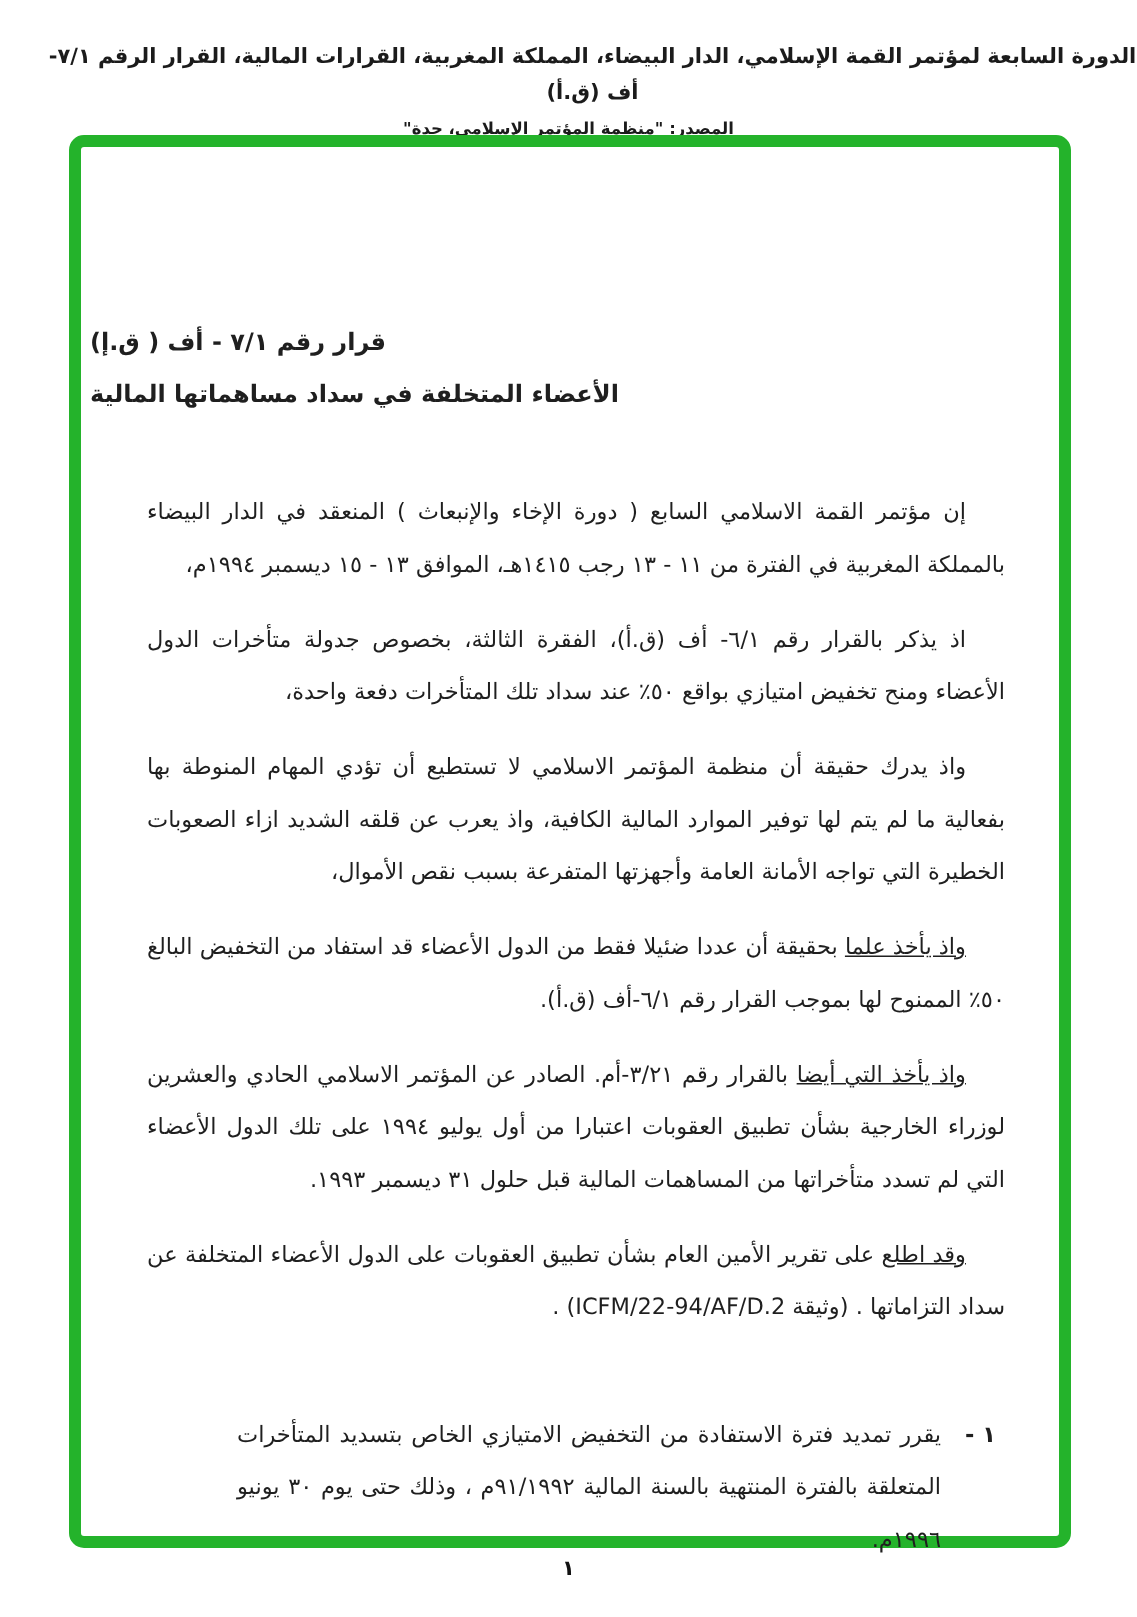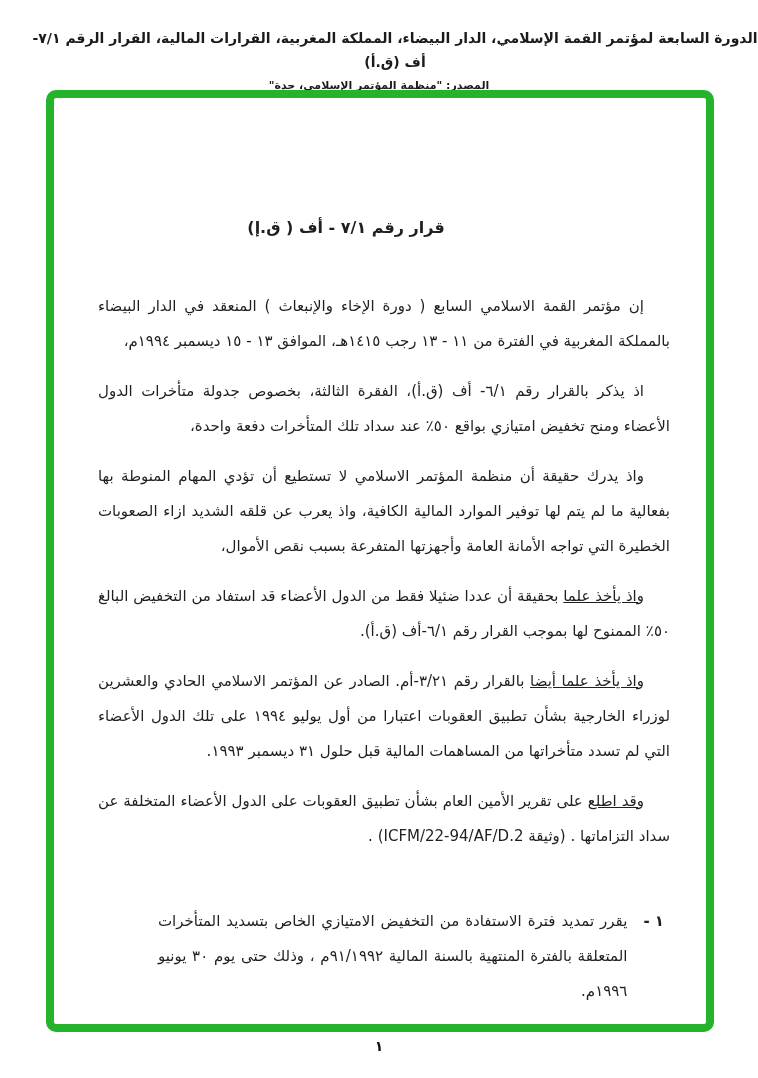--- a/index.html
+++ b/index.html
@@ -57,21 +57,21 @@
     height: 100%;
     direction: rtl;
     padding: 112px 36px 0 44px;
     font-size: 15px;
     line-height: 35px;
     color: #1f1f1f;
   }
 
   
   .doc-title {
-    text-align: center;
+    text-align: left;
     transform: translateX(-38px); 
     font-weight: bold;
     font-size: 16px;
     line-height: 35px;
     margin-bottom: 44px;
   }
   .doc-title div { white-space: nowrap; }
 
   
   .para {
@@ -119,40 +119,41 @@
   <div class="caption">
     <div class="caption-title">الدورة السابعة لمؤتمر القمة الإسلامي، الدار البيضاء، المملكة المغربية، القرارات المالية، القرار الرقم ٧/١-أف (ق.أ)</div>
     <div class="caption-source">المصدر:  "منظمة المؤتمر الإسلامي، جدة"</div>
   </div>
 
   <div class="scan-frame">
     <div class="scan-content">
 
       <div class="doc-title">
         <div>قرار رقم ٧/١ - أف ( ق.إ)</div>
+        <div>الأعضاء المتخلفة في سداد مساهماتها المالية</div>
       </div>
 
       <div class="para gap-lg">
         <span>إن مؤتمر القمة الاسلامي السابع ( دورة الإخاء والإنبعاث ) المنعقد في الدار البيضاء بالمملكة المغربية في الفترة من ١١ - ١٣ رجب ١٤١٥هـ، الموافق ١٣ - ١٥ ديسمبر ١٩٩٤م،</span>
       </div>
 
       <div class="para gap-lg">
         <span class="lead">اذ يذكر</span><span> بالقرار رقم ٦/١- أف (ق.أ)، الفقرة الثالثة، بخصوص جدولة متأخرات الدول الأعضاء ومنح تخفيض امتيازي بواقع ٥٠٪ عند سداد تلك المتأخرات دفعة واحدة،</span>
       </div>
 
       <div class="para">
         <span class="lead">واذ يدرك</span><span> حقيقة أن منظمة المؤتمر الاسلامي لا تستطيع أن تؤدي المهام المنوطة بها بفعالية ما لم يتم لها توفير الموارد المالية الكافية، </span><span class="lead">واذ يعرب عن قلقه الشديد</span><span> ازاء الصعوبات الخطيرة التي تواجه الأمانة العامة وأجهزتها المتفرعة بسبب نقص الأموال،</span>
       </div>
 
       <div class="para">
         <span class="lead u">واذ يأخذ علما</span><span> بحقيقة أن عددا ضئيلا فقط من الدول الأعضاء قد استفاد من التخفيض البالغ ٥٠٪ الممنوح لها بموجب القرار رقم ٦/١-أف (ق.أ).</span>
       </div>
 
       <div class="para">
-        <span class="lead u">واذ يأخذ علما أيضا</span><span> بالقرار رقم ٣/٢١-أم. الصادر عن المؤتمر الاسلامي الحادي والعشرين لوزراء الخارجية بشأن تطبيق العقوبات اعتبارا من أول يوليو ١٩٩٤ على تلك الدول الأعضاء التي لم تسدد متأخراتها من المساهمات المالية قبل حلول ٣١ ديسمبر ١٩٩٣.</span>
+        <span class="lead u">واذ يأخذ التي أيضا</span><span> بالقرار رقم ٣/٢١-أم. الصادر عن المؤتمر الاسلامي الحادي والعشرين لوزراء الخارجية بشأن تطبيق العقوبات اعتبارا من أول يوليو ١٩٩٤ على تلك الدول الأعضاء التي لم تسدد متأخراتها من المساهمات المالية قبل حلول ٣١ ديسمبر ١٩٩٣.</span>
       </div>
 
       <div class="para">
         <span class="lead u">وقد اطلع</span><span> على تقرير الأمين العام بشأن تطبيق العقوبات على الدول الأعضاء المتخلفة عن سداد التزاماتها . (وثيقة ICFM/22-94/AF/D.2) .</span>
       </div>
 
 
       <div class="item">
         <span class="item-num">١ -</span>
         <div class="item-text">

